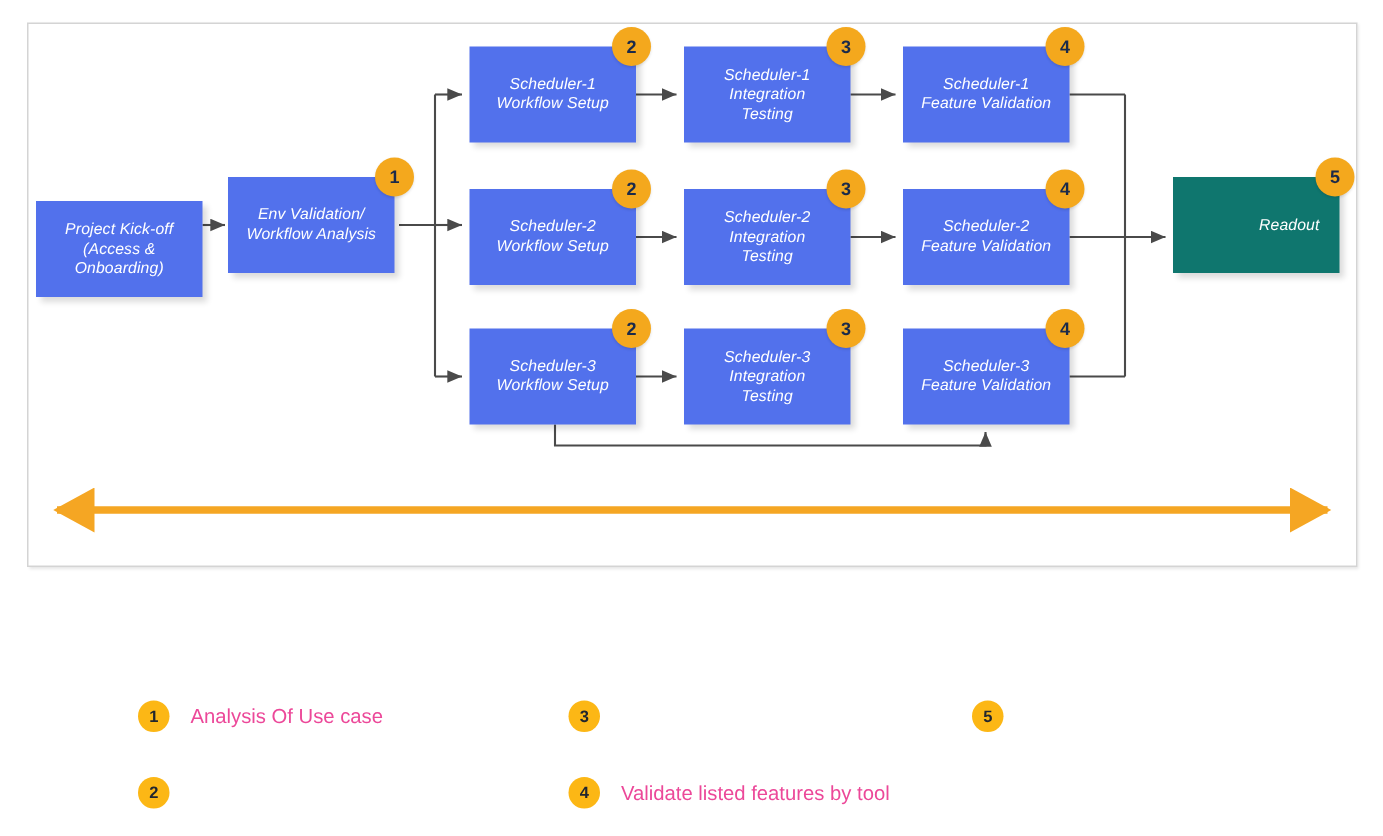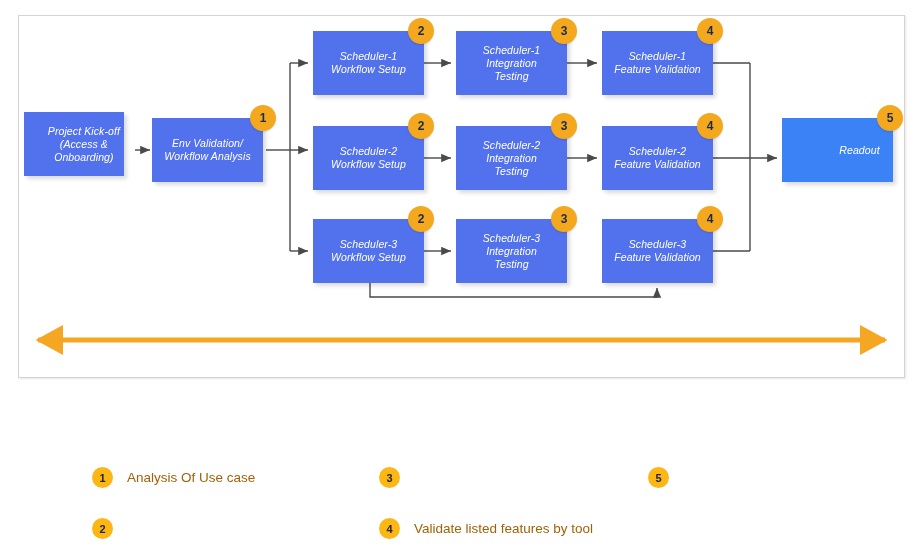--- a/index.html
+++ b/index.html
@@ -98,21 +98,21 @@
     color: #21262f;
     font-size: 11px;
     font-weight: bold;
     display: flex;
     align-items: center;
     justify-content: center;
     flex: 0 0 auto;
   }
   .legend-text {
     font-size: 13.5px;
-    color: #a16207;
+    color: #ec4899;
     white-space: nowrap;
   }
 </style>
 </head>
 <body>
 
 <div id="diagram-frame"></div>
 
 <svg id="diagram-svg" viewBox="0 0 922 557" xmlns="http://www.w3.org/2000/svg">
   <defs>
@@ -150,21 +150,21 @@
     <path d="M713,63 L750,63"></path>
     <path d="M713,251 L750,251"></path>
     <path d="M750,63 L750,251"></path>
     <path d="M713,158 L777,158" marker-end="url(#arrowDark)"></path>
   </g>
 
   <path d="M38,340 L885,340" stroke="#f5a623" stroke-width="5" fill="none" marker-start="url(#arrowOrangeStart)" marker-end="url(#arrowOrangeEnd)"></path>
 </svg>
 
 <div id="nodes-layer">
-    <div class="node" style="left: 24px; top: 112px; width: 100px; height: 64px; background: rgb(82, 113, 236); justify-content: flex-end;">
+    <div class="node" style="left: 24px; top: 134px; width: 111px; height: 64px; background: rgb(82, 113, 236);">
       <div class="node-label">Project Kick-off
 (Access &amp;
 Onboarding)</div>
     </div>
     <div class="node" style="left: 152px; top: 118px; width: 111px; height: 64px; background: rgb(82, 113, 236);">
       <div class="node-label">Env Validation/
 Workflow Analysis</div>
     </div>
     <div class="badge" style="left: 250px; top: 105px; background: rgb(244, 168, 29); color: rgb(27, 42, 74);">1</div>
     <div class="node" style="left: 313px; top: 31px; width: 111px; height: 64px; background: rgb(82, 113, 236);">
@@ -208,21 +208,21 @@
       <div class="node-label">Scheduler-3
 Integration
 Testing</div>
     </div>
     <div class="badge" style="left: 551px; top: 206px; background: rgb(244, 168, 29); color: rgb(27, 42, 74);">3</div>
     <div class="node" style="left: 602px; top: 219px; width: 111px; height: 64px; background: rgb(82, 113, 236);">
       <div class="node-label">Scheduler-3
 Feature Validation</div>
     </div>
     <div class="badge" style="left: 697px; top: 206px; background: rgb(244, 168, 29); color: rgb(27, 42, 74);">4</div>
-    <div class="node" style="left: 782px; top: 118px; width: 111px; height: 64px; background: #3b82f6; padding-left: 44px;">
+    <div class="node" style="left: 782px; top: 118px; width: 111px; height: 64px; background: #0f766e; padding-left: 44px;">
       <div class="node-label">Readout</div>
     </div>
     <div class="badge" style="left: 877px; top: 105px; background: rgb(244, 168, 29); color: rgb(27, 42, 74);">5</div>
   </div>
 
 <div id="legend">
     <div class="legend-item" style="left: 92px; top: 27px;">
       <div class="legend-dot">1</div>
       <div class="legend-text">Analysis Of Use case</div>
     </div>

